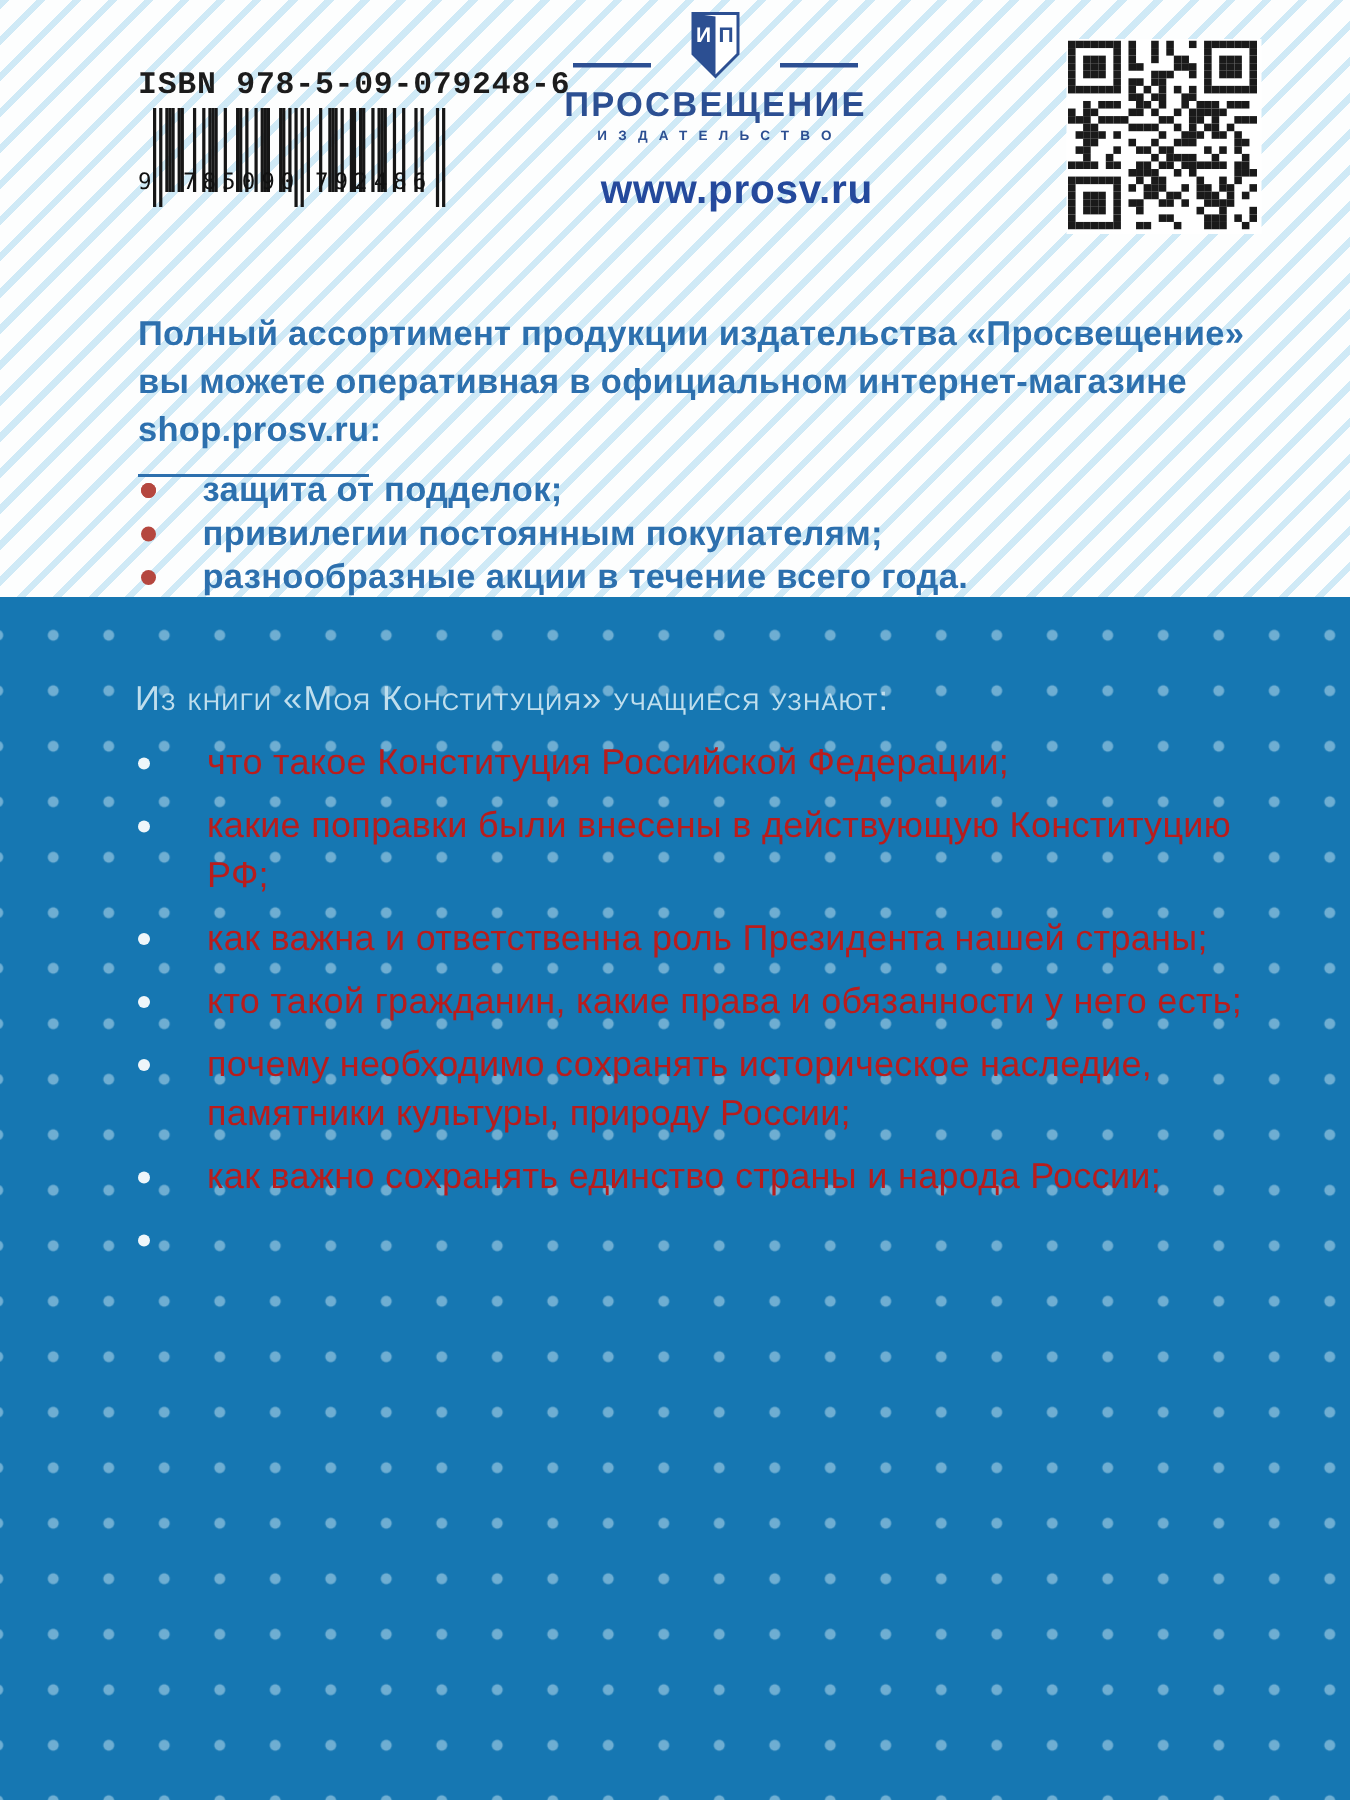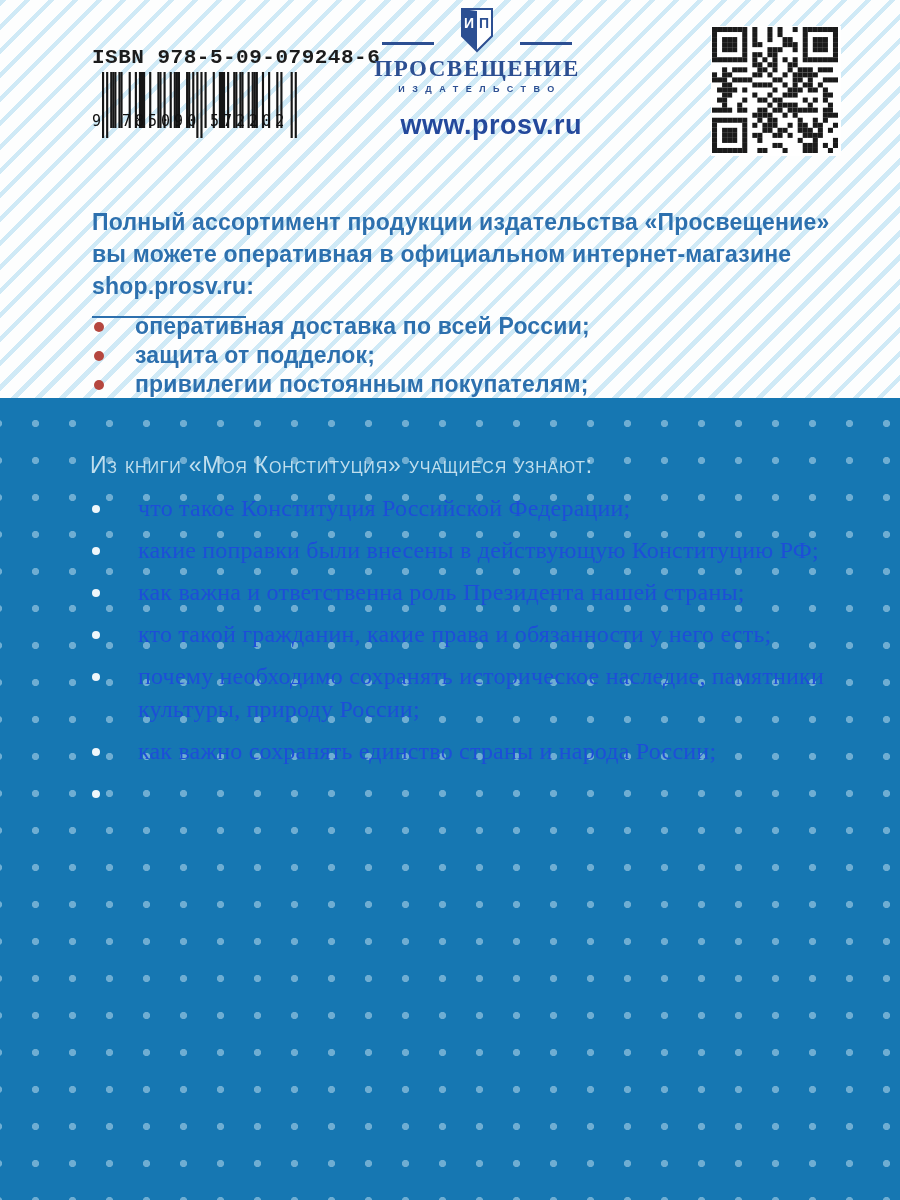--- a/index.html
+++ b/index.html
@@ -41,21 +41,21 @@
   .logo-block{position:absolute;left:372px;top:6px;width:210px;text-align:center;}
   .logo-icon-row{position:relative;height:48px;}
   .logo-icon-row .rule{
     position:absolute;top:36px;width:52px;height:3px;background:#2c4f92;
   }
   .rule-left{left:10px;}
   .rule-right{right:10px;}
   .logo-shield{position:absolute;left:50%;top:0;transform:translateX(-50%);}
   .logo-name{
     margin-top:2px;
-    font-family:Liberation Serif, serif;
+    font-family:Liberation Sans, sans-serif;
     font-weight:bold;font-size:23px;letter-spacing:1.5px;color:#2c4f92;
   }
   .logo-subtitle{
     margin-top:2px;font-size:9px;font-weight:bold;letter-spacing:7.5px;
     color:#2c4f92;text-indent:6px;
   }
   .logo-site{
     margin-top:16px;font-size:27px;font-weight:bold;color:#24499c;letter-spacing:0.5px;text-align:right;
   }
 
@@ -88,21 +88,21 @@
     background-position:17px 7px;
     background-color:#1677b2;
   }
   .blue-heading{
     position:absolute;left:90px;top:452px;
     font-size:23px;font-weight:500;letter-spacing:0.8px;
     font-variant:small-caps;color:#bfdeed;text-align:right;
   }
   .blue-list{
     position:absolute;left:88px;top:492px;width:772px;
-    list-style:none;margin:0;padding:0;color:#1d4ed8;font-family:Liberation Serif, serif;
+    list-style:none;margin:0;padding:0;color:#b91c1c;
   }
   .blue-list li{
     position:relative;padding-left:50px;font-size:24px;font-weight:400;
     line-height:33px;margin-bottom:9px;letter-spacing:0.2px;
   }
   .blue-list li .dot{
     position:absolute;left:4px;top:13px;width:8px;height:8px;border-radius:50%;
     background:#eef6fa;
   }
 </style>
@@ -158,21 +158,21 @@
           <rect x="159.90" y="0" width="2.15" height="56" fill="#161616"></rect>
           <rect x="166.05" y="0" width="2.15" height="56" fill="#161616"></rect>
           <rect x="174.25" y="0" width="2.15" height="56" fill="#161616"></rect>
           <rect x="178.35" y="0" width="2.15" height="56" fill="#161616"></rect>
           <rect x="188.60" y="0" width="2.15" height="66" fill="#161616"></rect>
           <rect x="192.70" y="0" width="2.15" height="66" fill="#161616"></rect>
         </svg>
       <div class="barcode-digits">
         <span class="bc-d1">9</span>
         <span class="bc-d2">785090</span>
-        <span class="bc-d3">572202</span>
+        <span class="bc-d3">792486</span>
       </div>
     </div>
 
     <div class="logo-block">
       <div class="logo-icon-row">
         <span class="rule rule-left"></span>
         <svg class="logo-shield" width="46" height="48" viewBox="0 0 46 48">
           <polygon points="8,3 38,3 38,30 23,45 8,30" fill="#ffffff" stroke="#2c4f92" stroke-width="2"></polygon>
           <polygon points="8,3 23,5 23,44 8,30" fill="#2c4f92"></polygon>
           <text x="15" y="22" text-anchor="middle" font-size="14" font-weight="bold" font-family="Liberation Sans, sans-serif" fill="#ffffff">И</text>
@@ -496,21 +496,20 @@
     </div>
 
     <div class="promo">
       <div class="promo-intro">
         <span>Полный ассортимент продукции издательства «Просвещение»</span><br>
         <span>вы можете оперативная в официальном интернет-магазине </span><span class="promo-link">shop.prosv.ru</span><span>:</span>
       </div>
       <ul class="promo-list">
         <li>
           <span class="dot"></span>
-          <span>оперативная доставка по всей России;</span>
         </li>
         <li>
           <span class="dot"></span>
           <span>защита от подделок;</span>
         </li>
         <li>
           <span class="dot"></span>
           <span>привилегии постоянным покупателям;</span>
         </li>
         <li>

